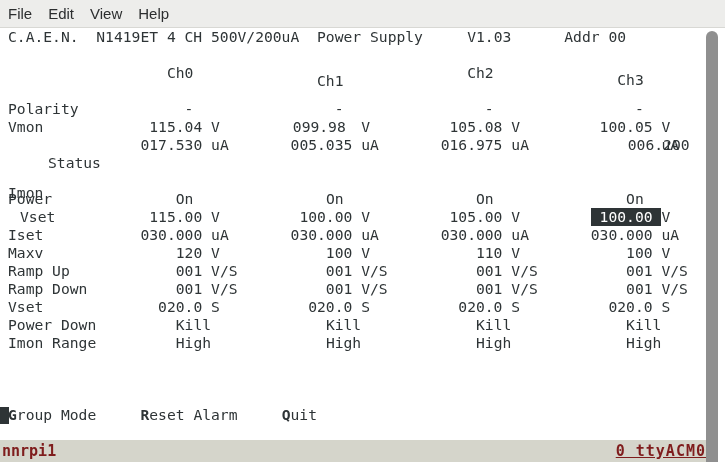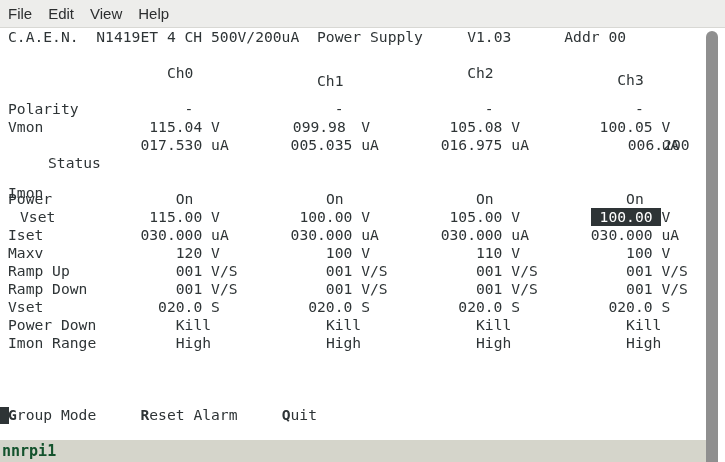--- a/index.html
+++ b/index.html
@@ -17,21 +17,21 @@
   .screen{position:absolute;top:28px;left:0;right:0;bottom:0;background:#ffffff;
           color:#2e3436;font-size:14.667px;line-height:18px;}
   .seg{position:absolute;white-space:pre;}
   .seg .b{font-weight:bold;}
   .inv{background:#2e3436;color:#ffffff;}
   .cursor{position:absolute;left:0px;top:378.5px;width:8.8px;height:17.5px;background:#2e3436;}
 
   
   .statusbar{position:absolute;left:0;right:18px;bottom:0;height:22px;background:#d5d5cb;
              display:flex;justify-content:space-between;align-items:center;
-             font-weight:bold;font-size:15px;color:#14532d;line-height:21px;}
+             font-weight:bold;font-size:15px;color:#7f1d1d;line-height:21px;}
   .sb-left{padding-left:2px;}
   .sb-right{text-decoration:underline;letter-spacing:1px;padding-right:1px;}
 
   
   .scrollbar{position:absolute;top:28px;right:0;width:18px;bottom:0;background:#ffffff;}
   .scrollbar .thumb{position:absolute;top:3px;right:7px;width:12px;bottom:0;
                     background:#8f8f8f;border-radius:6px 6px 0 0;}
 </style>
 </head>
 <body>
@@ -150,20 +150,21 @@
         <span class="seg" style="left: 475.995px; top: 306px;">High</span>
         <span class="seg" style="left: 626.107px; top: 306px;">High</span>
         <span class="seg" style="left: 8px; top: 378px;"><span class="b">G</span><span>roup Mode</span></span>
         <span class="seg" style="left: 140.452px; top: 378px;"><span class="b">R</span><span>eset Alarm</span></span>
         <span class="seg" style="left: 281.733px; top: 378px;"><span class="b">Q</span><span>uit</span></span>
       </div>
     <div class="cursor"></div>
 
     <div class="statusbar">
       <span class="sb-left">nnrpi1</span>
+      <span class="sb-right">0 ttyACM0</span>
     </div>
   </div>
 
   <div class="scrollbar">
     <div class="thumb"></div>
   </div>
 
 </div>
 
 </body></html>

